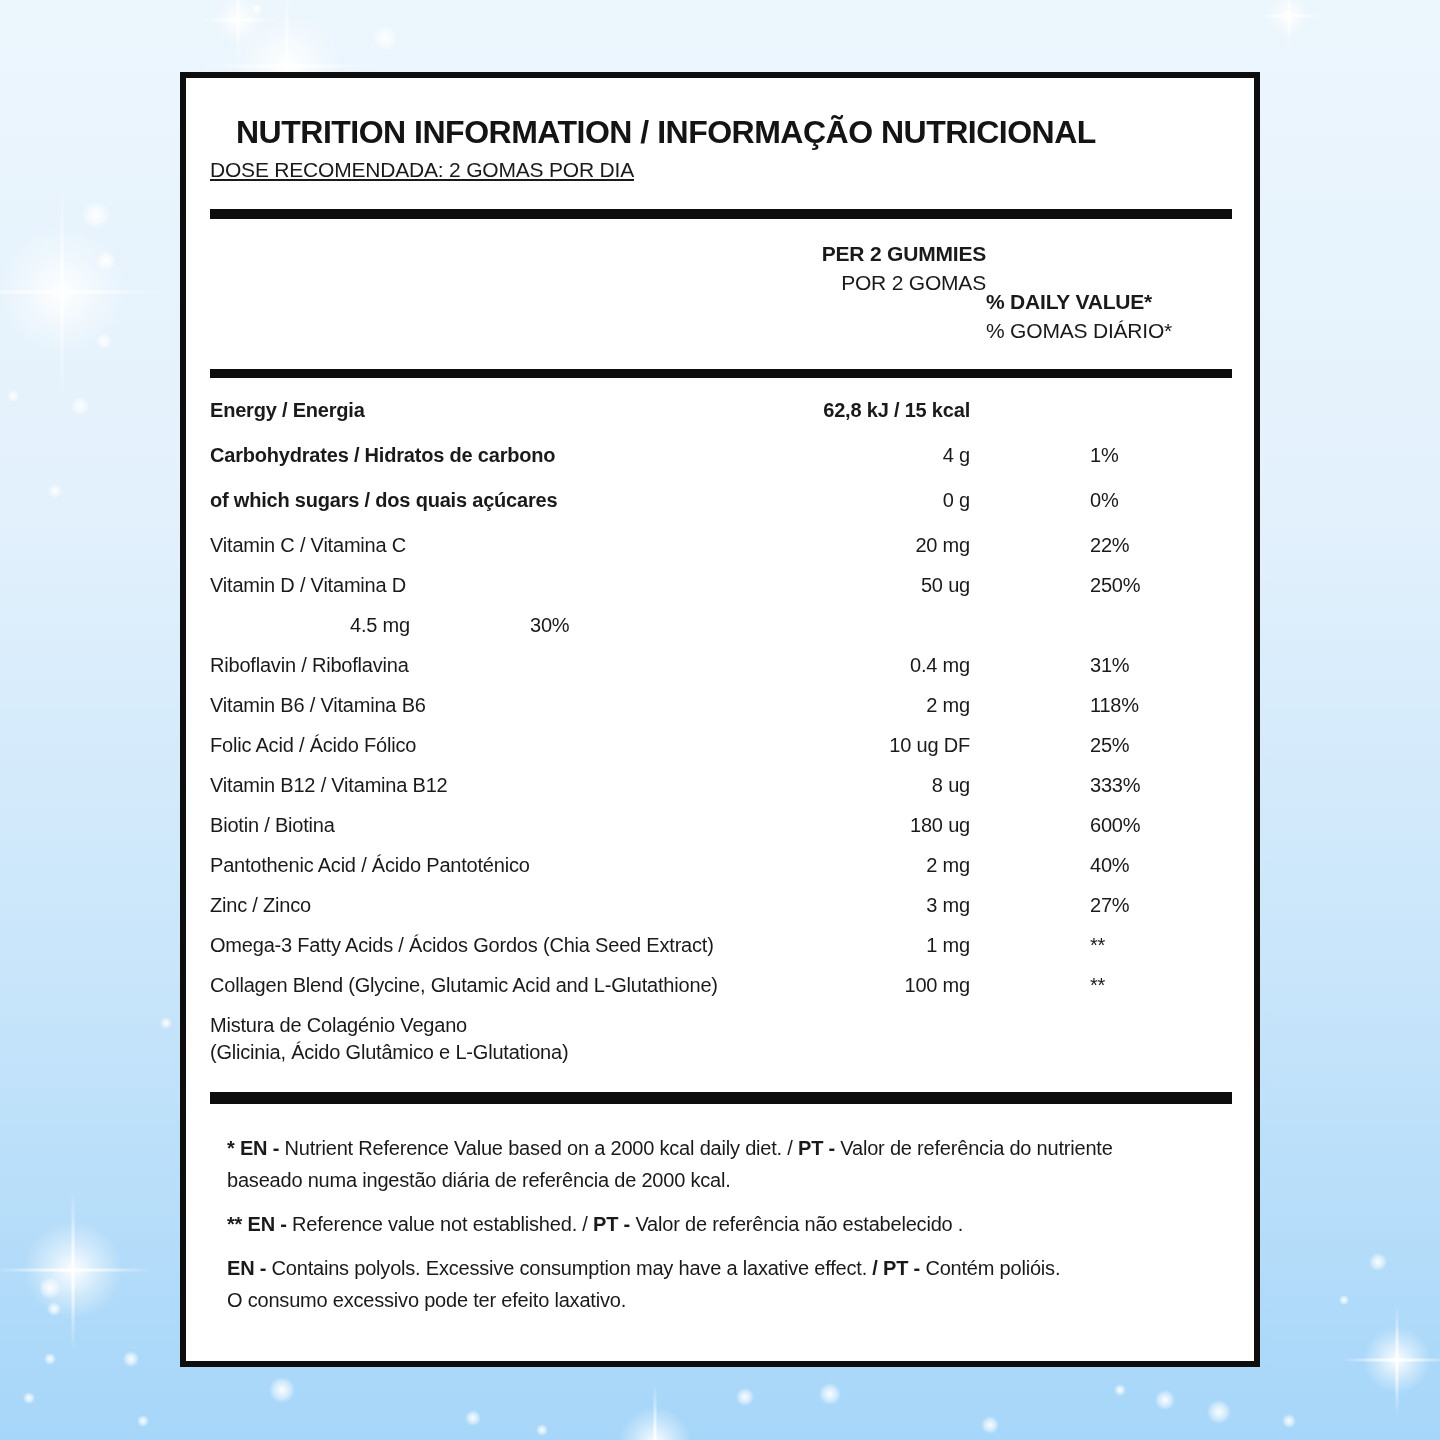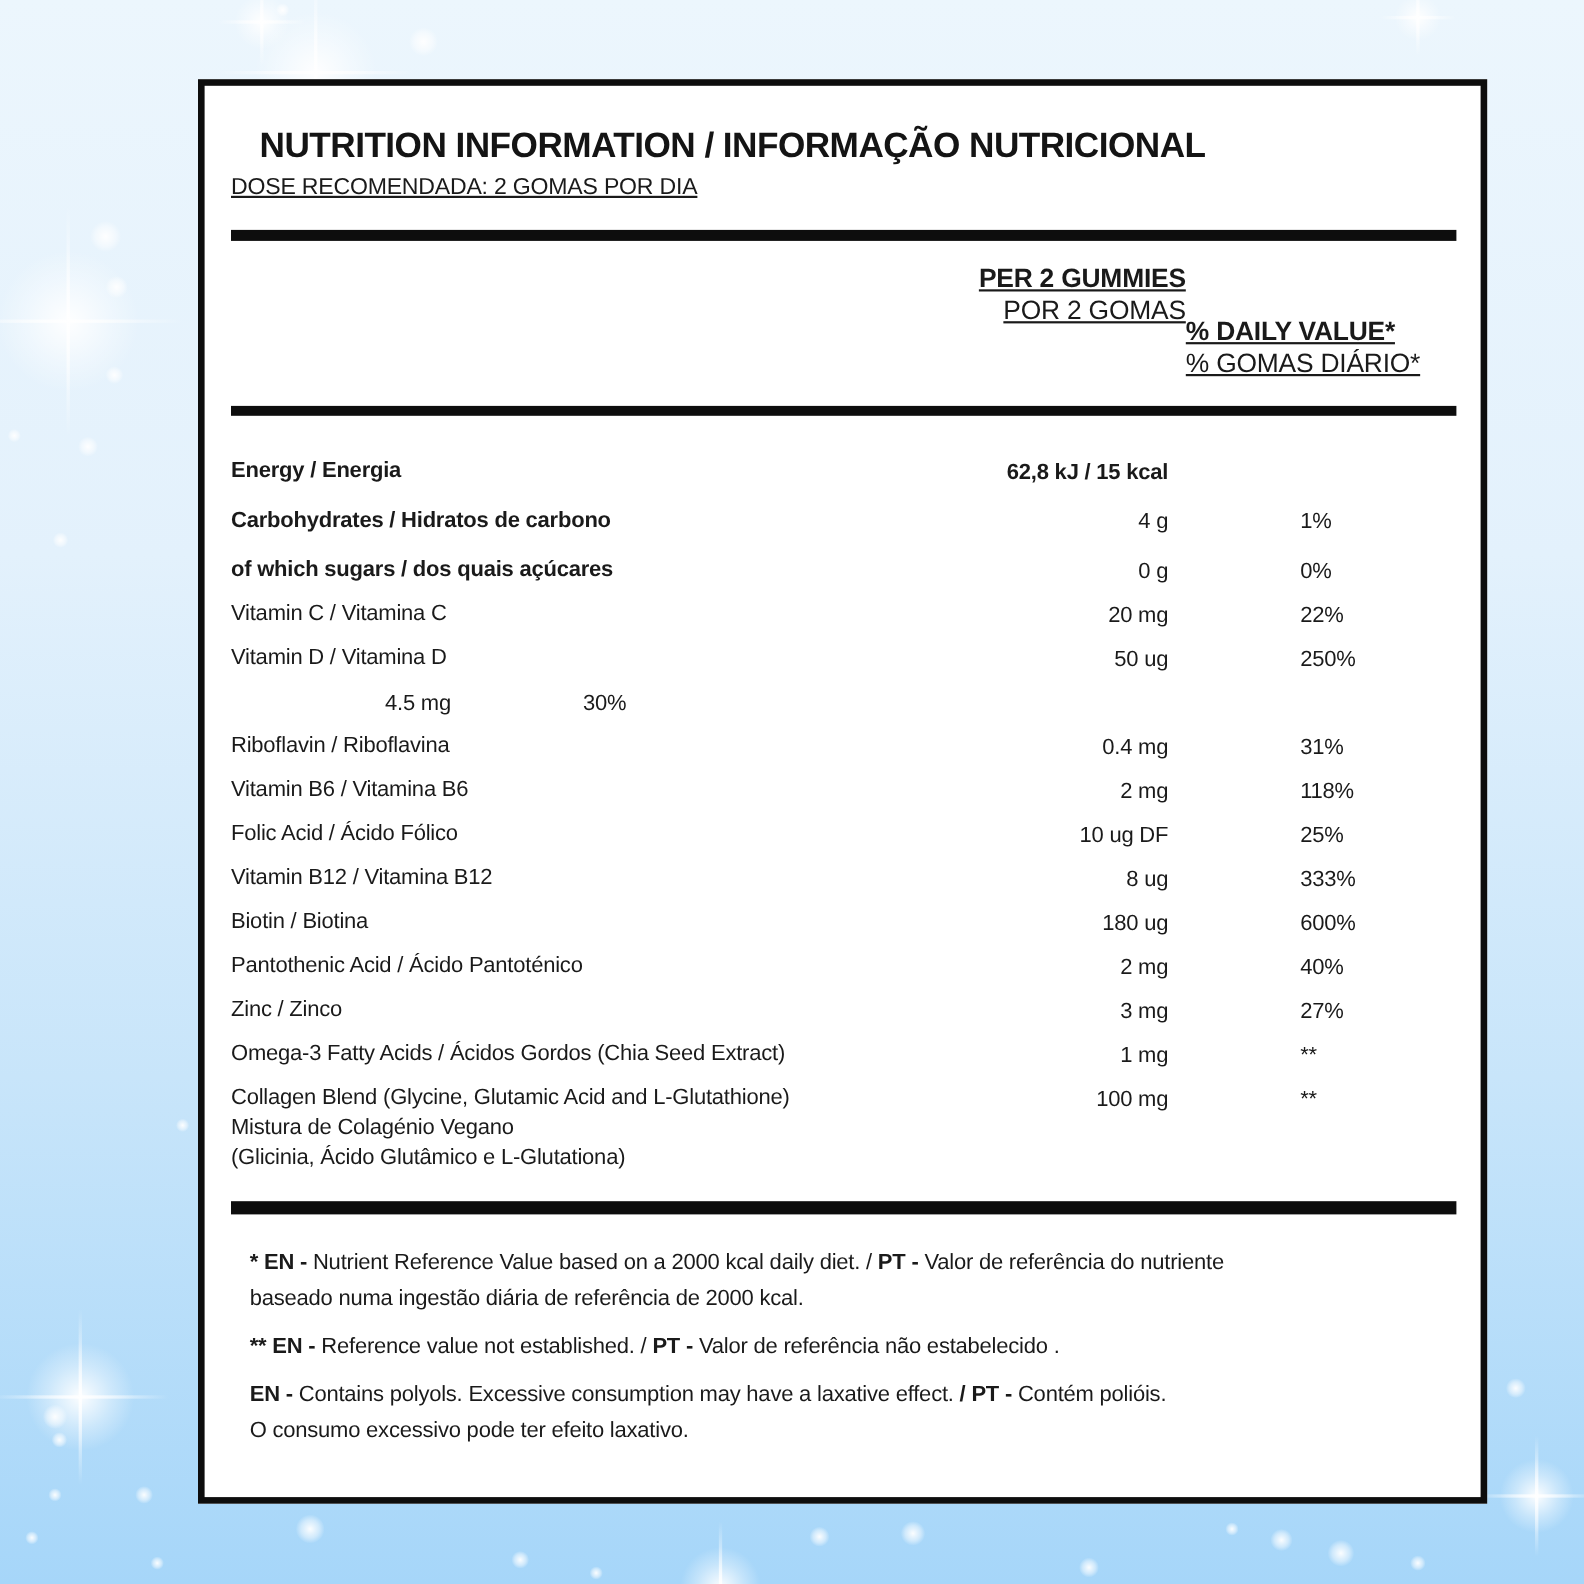--- a/index.html
+++ b/index.html
@@ -27,46 +27,46 @@
     background:linear-gradient(180deg, rgba(255,255,255,0), rgba(255,255,255,.95) 50%, rgba(255,255,255,0));
   }
   .star .glow {
     position:absolute; inset:18%;
     background:radial-gradient(circle, rgba(255,255,255,.95) 0%, rgba(255,255,255,.35) 40%, rgba(255,255,255,0) 68%);
     border-radius:50%;
   }
 
   
   .card {
-    position:absolute; left:180px; top:72px; width:1172px; height:1295px;
+    position:absolute; left:180px; top:72px; width:1080px; height:1295px;
     background:#ffffff; border:6px solid #0d0d0d; z-index:1;
     padding:0 22px 0 24px;
     letter-spacing:-0.2px;
   }
   .title {
     margin:36px 0 0 26px;
     font-size:32px; font-weight:bold; letter-spacing:-0.5px;
     color:#141414; white-space:nowrap;
   }
   .dose-en { margin-top:39px; font-size:21px; font-weight:bold; }
   .dose-pt { margin-top:7px;  font-size:21px;text-decoration:underline; }
 
   .bar { width:100%; background:#0d0d0d; }
   .bar-1 { height:10px; margin-top:27px; }
   .bar-2 { height:9px;  margin-top:24px; }
   .bar-3 { height:12px; margin-top:26px; }
 
-  .hdr-row { display:flex; margin-top:20px; line-height:29px; font-size:24px;text-decoration:underline; }
+  .hdr-row { display:flex; margin-top:20px; line-height:29px; font-size:21px; }
   .hdr-spacer { flex:1; }
   .hdr-amount { width:216px; text-align:right; }
   .hdr-pct { width:246px; text-align:left;margin-top:48px; }
   .hdr-line1 { font-weight:bold; }
 
   #nutrient-table { margin-top:19px; }
-  .row { display:flex; align-items:flex-end; height:40px; font-size:20px; line-height:26px; }
+  .row { display:flex; align-items:flex-start; height:40px; font-size:20px; line-height:26px; }
   .row:nth-child(1), .row:nth-child(2), .row:nth-child(3) { height:45px; }
   .row:last-child { height:auto; }
   .cell-label { flex:1; white-space:nowrap; line-height:27px; }
   .cell-amount { width:216px; text-align:right; padding-right:16px; }
   .cell-pct { width:246px; padding-left:104px; }
   .b { font-weight:bold; }
   .l2 { display:block; }
 
   #footnotes { font-size:20px; line-height:32px;margin-left:17px; }
   .footnote { margin-top:12px; }

